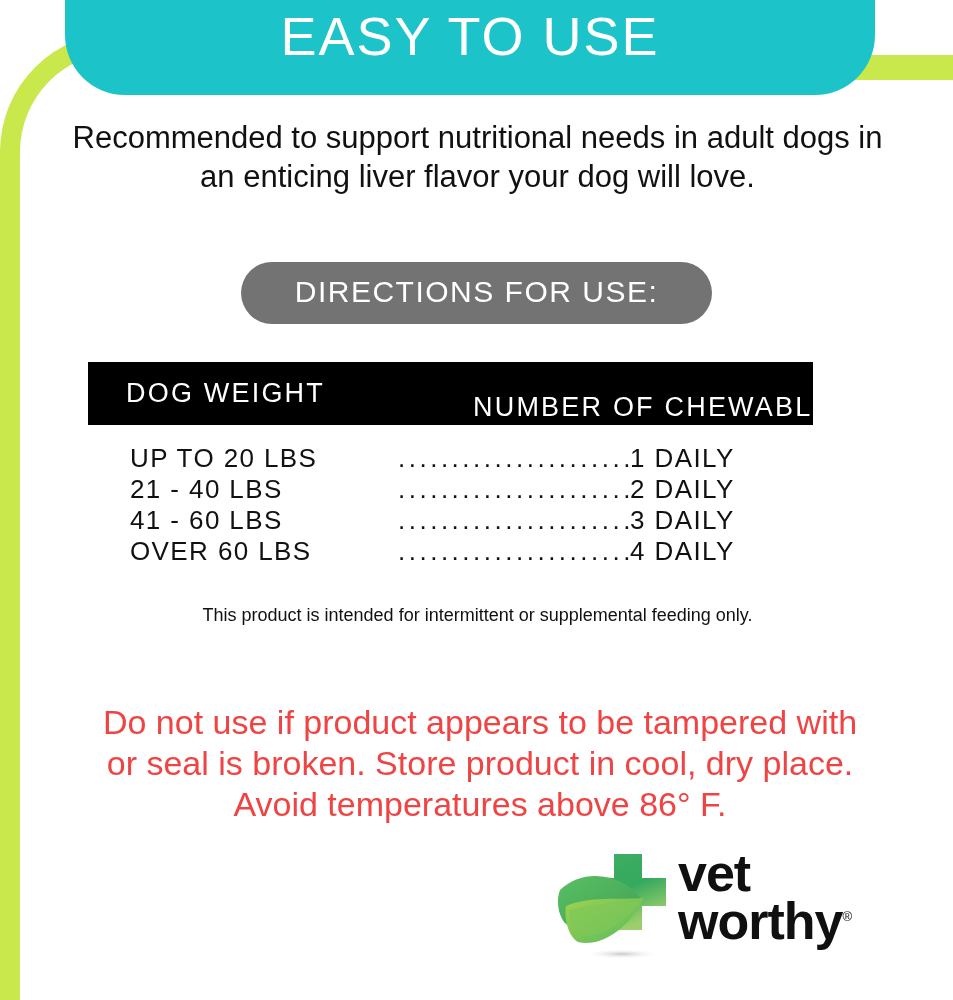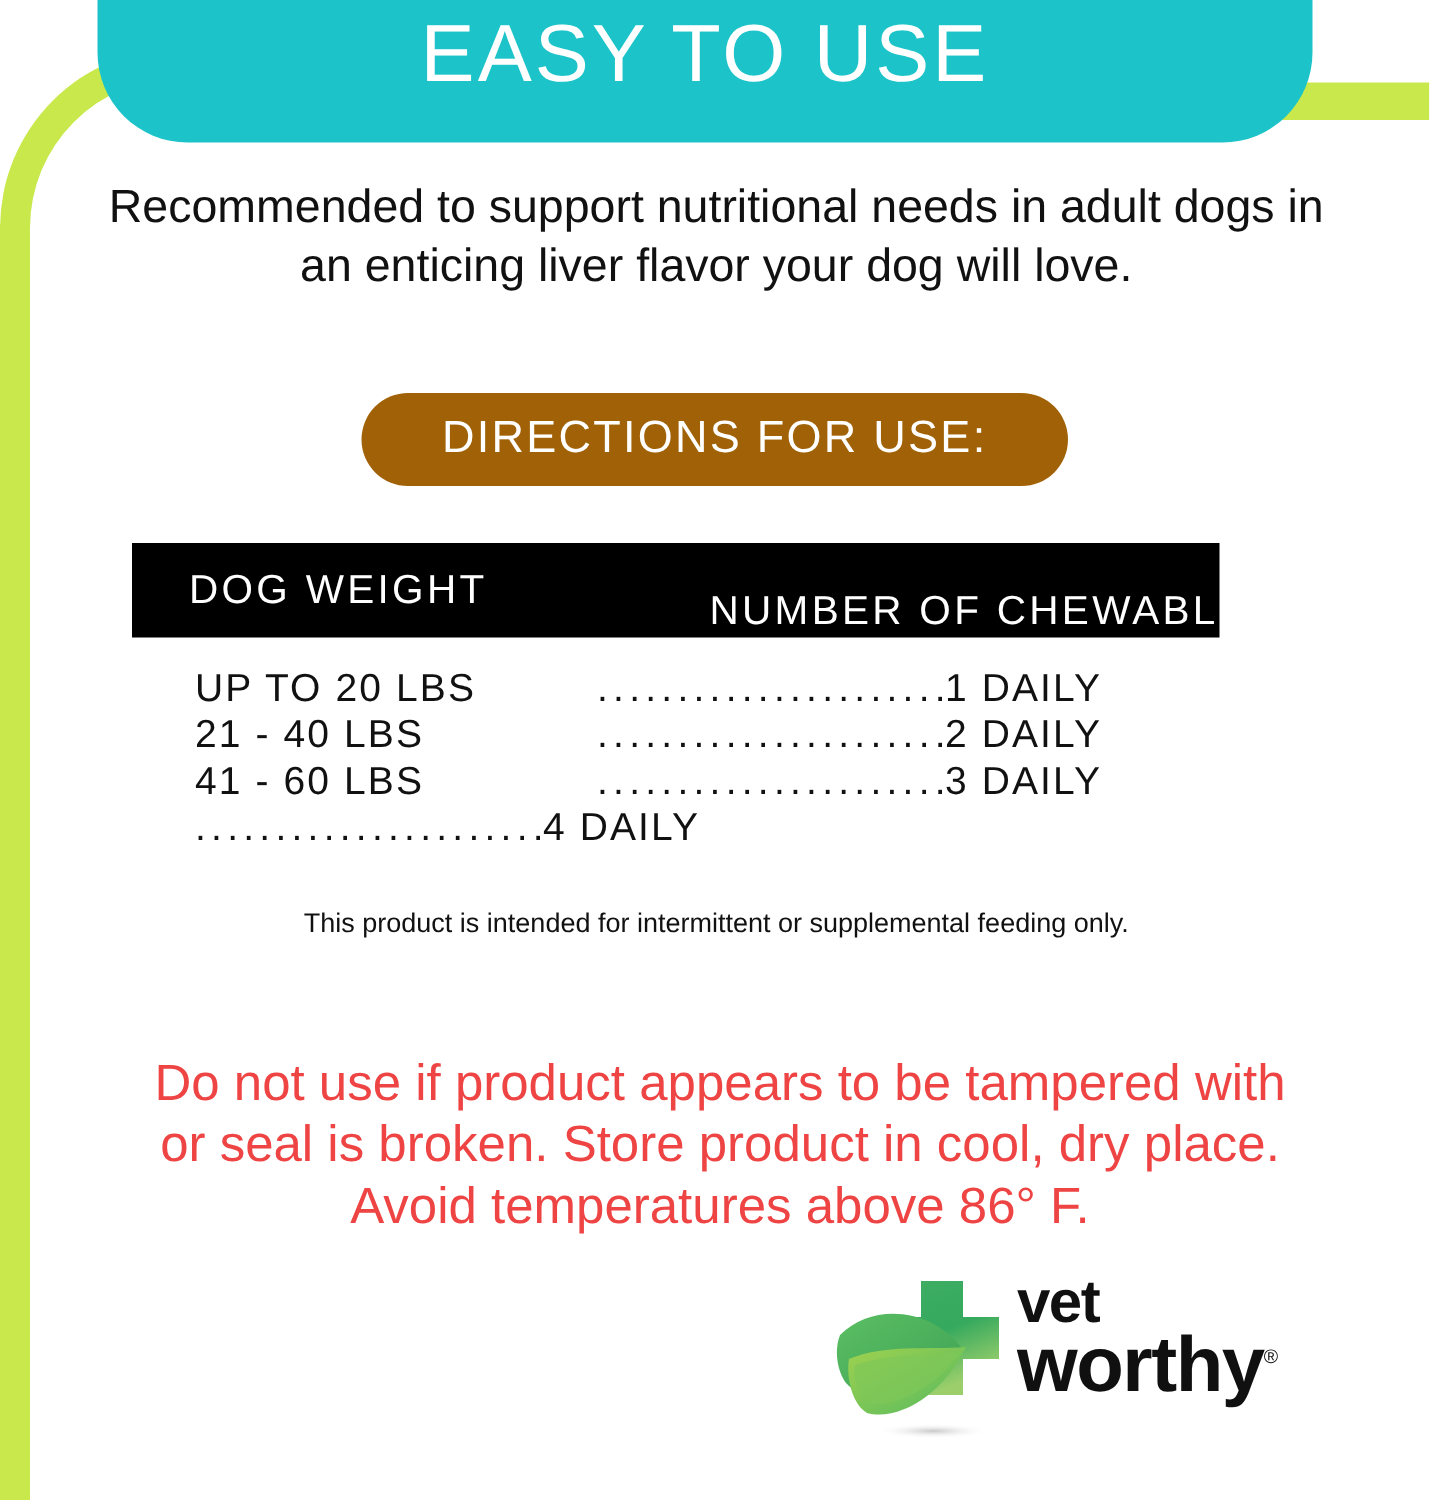--- a/index.html
+++ b/index.html
@@ -100,21 +100,21 @@
 
   .pill-wrap {
     position: absolute;
     left: 0;
     top: 262px;
     width: 953px;
     display: flex;
     justify-content: center;
   }
   .pill {
-    background: #a16207;
+    background: #737373;
     color: #ffffff;
     border-radius: 40px;
     padding: 15px 54px 17px 54px;
     font-size: 30px;
     letter-spacing: 1.5px;
     line-height: 1;
     font-family: "Liberation Sans", sans-serif;
     white-space: nowrap;
   }
 
@@ -217,21 +217,21 @@
   }
   .logo-text {
     position: absolute;
     left: 122px;
     top: 2px;
     width: 220px;
   }
   .logo-line {
     font-weight: bold;
     color: #101010;
-    font-size: 40px;
+    font-size: 52px;
     line-height: 0.92;
     letter-spacing: -1px;
     font-family: "Liberation Sans", sans-serif;
   }
   .logo-line.l2 {
     font-size: 52px;
     position: relative;
   }
   .logo-reg {
     font-size: 13px;
@@ -276,20 +276,21 @@
         <span class="td-weight">21 - 40 LBS</span>
         <span class="td-dots">......................</span>
         <span class="td-count">2 DAILY</span>
       </div>
       <div class="trow">
         <span class="td-weight">41 - 60 LBS</span>
         <span class="td-dots">......................</span>
         <span class="td-count">3 DAILY</span>
       </div>
       <div class="trow">
+        <span class="td-weight">OVER 60 LBS</span>
         <span class="td-dots">......................</span>
         <span class="td-count">4 DAILY</span>
       </div>
     </div>
 
     <div class="note1">This product is intended for intermittent or supplemental feeding only.</div>
     <div class="note2">Do not use if product appears to be tampered with or seal is broken. Store product in cool, dry place. Avoid temperatures above 86° F.</div>
 
     <div class="logo">
       <div class="logo-mark">

